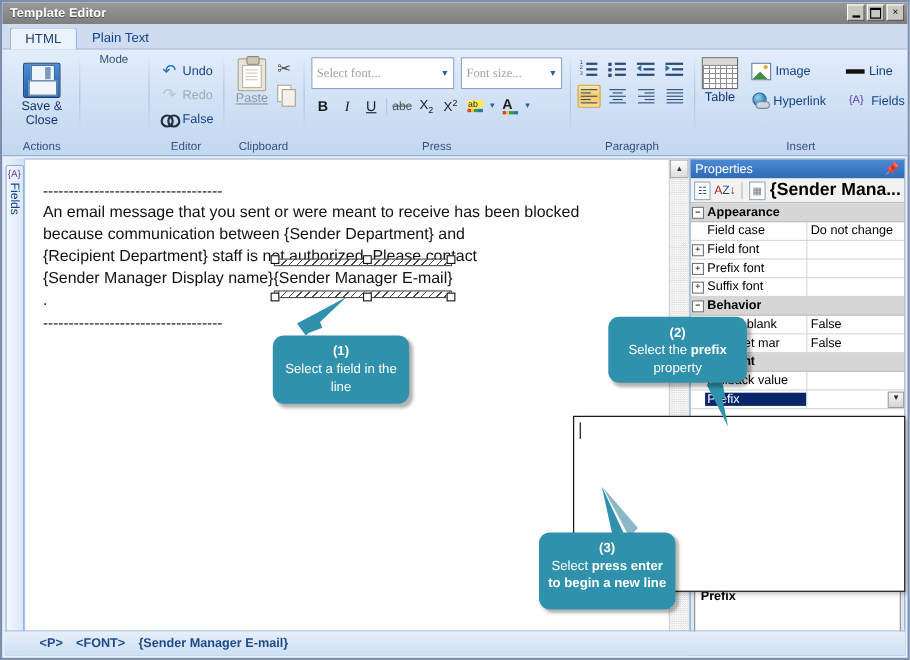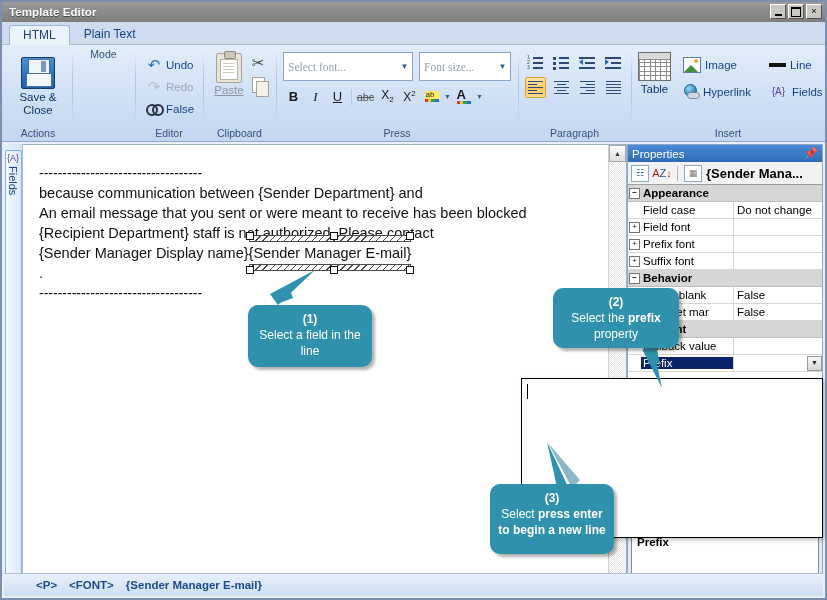--- a/index.html
+++ b/index.html
@@ -160,21 +160,21 @@
 
   
   .props{width:194px;background:#dfe7f3;border:1px solid #8fa8c8;display:flex;flex-direction:column;}
   .propshdr{height:17px;background:linear-gradient(to bottom,#4a8ad6,#2f6cb5);display:flex;align-items:center;
       padding:0 4px;color:#fff;font-size:11.5px;position:relative;}
   .pin{margin-left:auto;font-size:11px;color:#fff;font-weight:bold;}
   .proptb{height:22px;background:#f2f2f2;border-bottom:1px solid #9d9d9d;display:flex;align-items:center;gap:4px;padding:0 3px;}
   .tbi{width:18px;height:17px;display:flex;align-items:center;justify-content:center;
        border:1px solid #8ea8c6;background:#fff;box-sizing:border-box;font-size:10px;}
   .tbsep{width:1px;height:15px;background:#b5b5b5;margin:0 2px;}
-  .tbname{font-size:13px;font-weight:bold;color:#000;white-space:nowrap;}
+  .tbname{font-size:16px;font-weight:bold;color:#000;white-space:nowrap;}
   .grid{flex:1;background:#fff;overflow:hidden;font-size:11.5px;}
   .grow{display:flex;height:17px;align-items:center;border-bottom:1px solid #d6d6d6;box-sizing:border-box;}
   .grow.cat{background:#d6d6d6;font-weight:bold;border-bottom:1px solid #bdbdbd;}
   .gexp{width:13px;height:17px;display:flex;align-items:center;justify-content:center;flex:0 0 13px;}
   .gexp .bx{width:9px;height:9px;border:1px solid #767676;background:#fff;font-size:8px;line-height:7px;text-align:center;color:#111;}
   .gname{width:92px;padding-left:2px;box-sizing:border-box;color:#000;overflow:hidden;white-space:nowrap;}
   .gval{flex:1;border-left:1px solid #d6d6d6;padding-left:3px;height:17px;line-height:16px;box-sizing:border-box;
         color:#000;overflow:hidden;white-space:nowrap;display:flex;align-items:center;}
   .grow.sel .gname{background:#0a246a;color:#fff;}
   .gvdrop{margin-left:auto;width:15px;height:15px;background:linear-gradient(to bottom,#f7f7f7,#d4d4d4);
@@ -456,22 +456,22 @@
     <div class="leftrail">
       <div class="railtab">
         <span class="ft">{A}</span>
         <span class="vt">Fields</span>
       </div>
     </div>
 
     <div class="doc">
       <div class="doctext">
         <div class="dash">-----------------------------------</div>
+        <div>An email message that you sent or were meant to receive has been blocked</div>
         <div>because communication between {Sender Department} and</div>
-        <div>An email message that you sent or were meant to receive has been blocked</div>
         <div>{Recipient Department} staff is not authorized. Please contact</div>
         <div style="position:relative">
           <span>{Sender Manager Display name}</span><span class="sel-field"><span>{Sender Manager E-mail}</span>
             <span class="hatch top"></span>
             <span class="hatch bot"></span>
             <span class="hnd" style="left:-3px;top:-11px"></span>
             <span class="hnd" style="left:50%;top:-11px"></span>
             <span class="hnd" style="right:-3px;top:-11px"></span>
             <span class="hnd" style="left:-3px;bottom:-11px"></span>
             <span class="hnd" style="left:50%;bottom:-11px"></span>

